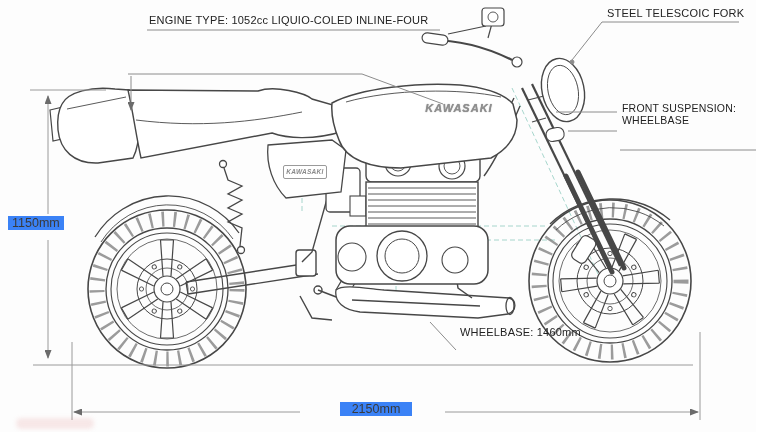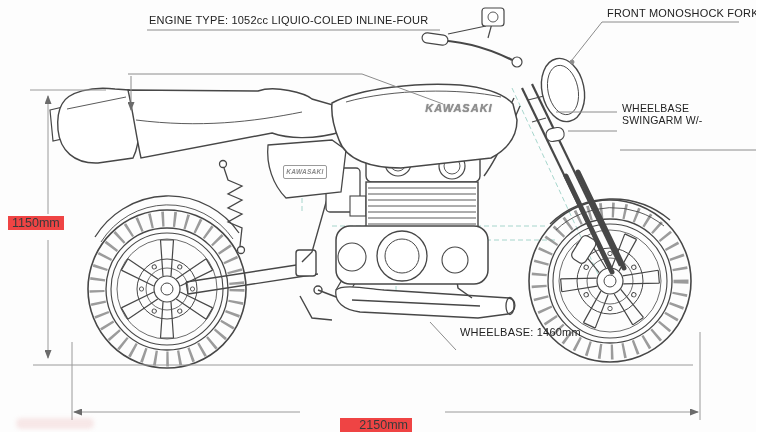--- a/index.html
+++ b/index.html
@@ -7,21 +7,21 @@
     position:relative;width:756px;height:432px;overflow:hidden;
     background:#fdfdfd;
     font-family:"Liberation Sans",sans-serif;
   }
   .stage svg{position:absolute;left:0;top:0;}
   .callout{
     position:absolute;font-size:11px;color:#222;letter-spacing:.2px;
     white-space:nowrap;line-height:12.5px;
   }
   .dim-text{
-    position:absolute;font-size:12.5px;color:#3a3a3a;background:#ef4444;
+    position:absolute;font-size:12.5px;color:#3a3a3a;background:#3b82f6;
     padding:0 4px;white-space:nowrap;
   }
   .tank-logo{
     position:absolute;left:416px;top:102px;width:86px;text-align:center;
     font-size:11px;font-weight:bold;font-style:italic;color:#8f8f8f;
     letter-spacing:1px;text-shadow:0 0 1px #777;
   }
   .side-badge{
     position:absolute;left:283px;top:165px;width:42px;height:12px;
     border:1px solid #9a9a9a;border-radius:2px;text-align:center;
@@ -233,32 +233,32 @@
       <path d="M568,131 H617"></path>
       <path d="M620,150 H764"></path>
       <path d="M430,322 L456,350"></path>
     </g>
 
   </svg>
 
   <div class="callout" style="left:149px;top:14px;">ENGINE TYPE: 1052cc LIQUIO-COLED INLINE-FOUR</div>
 
 
-  <div class="callout" style="left:607px;top:7px;">FRONT MONOSHOCK FORK</div>
+  <div class="callout" style="left:607px;top:7px;">STEEL TELESCOIC FORK</div>
 
   <div class="callout susp-block" style="left:622px;top:102px;">
+    <div>FRONT SUSPENSION:</div>
     <div>WHEELBASE</div>
-    <div>SWINGARM W/-</div>
   </div>
 
   <div class="callout" style="left:460px;top:326px;">WHEELBASE: 1460mm</div>
 
   <div class="dim-text" style="left:8px;top:216px;">1150mm</div>
 
-  <div class="dim-text" style="left:340px;top:418px;width:64px;text-align:right;">2150mm</div>
+  <div class="dim-text" style="left:340px;top:402px;width:64px;text-align:center;">2150mm</div>
 
   <div class="tank-logo">KAWASAKI</div>
 
   <div class="side-badge">KAWASAKI</div>
 
   <div class="watermark"></div>
 
 </div>
 
 </body></html>

